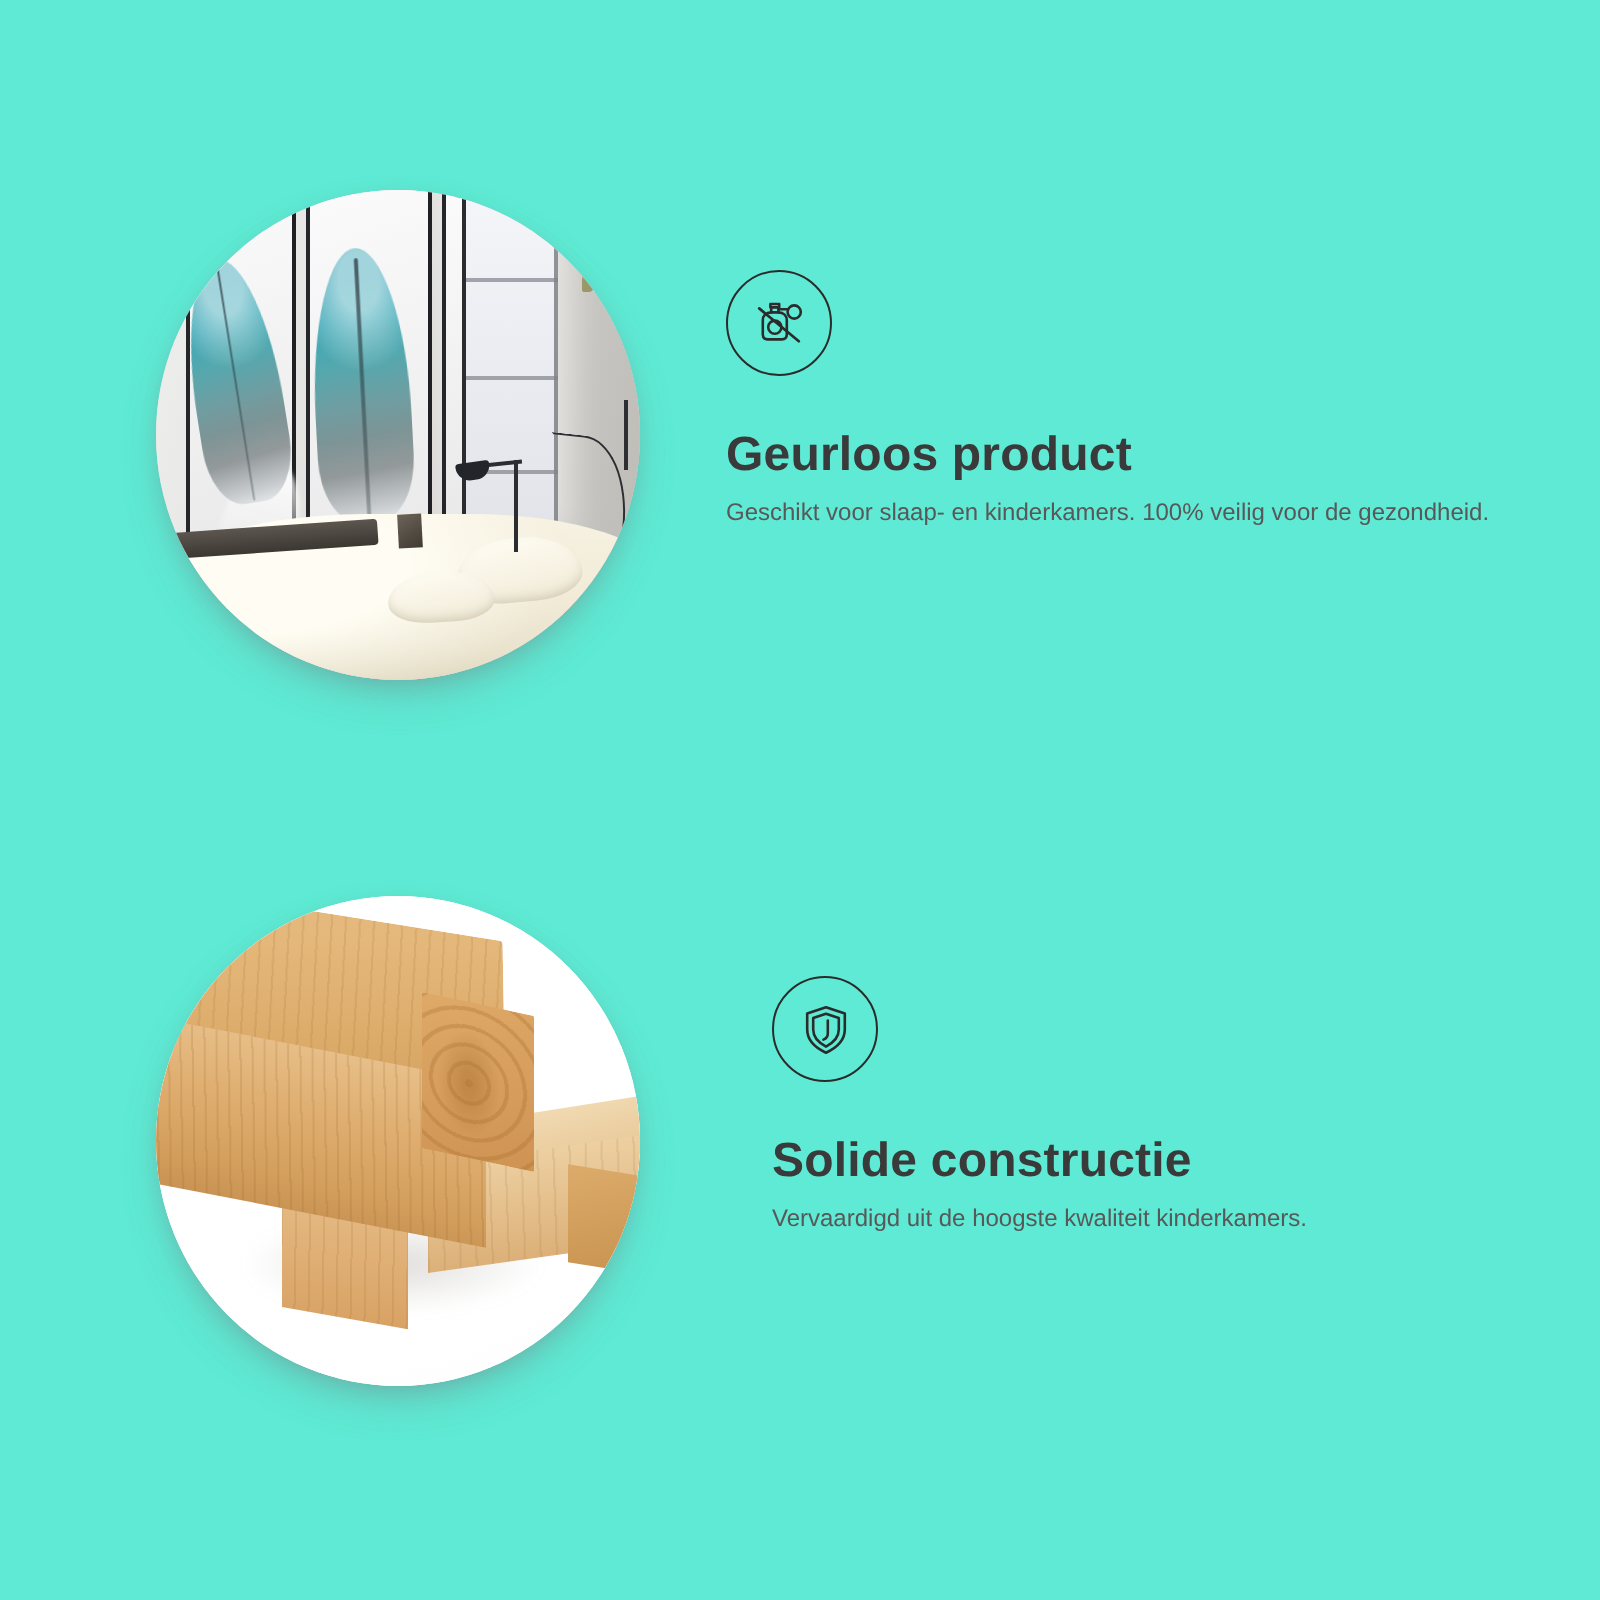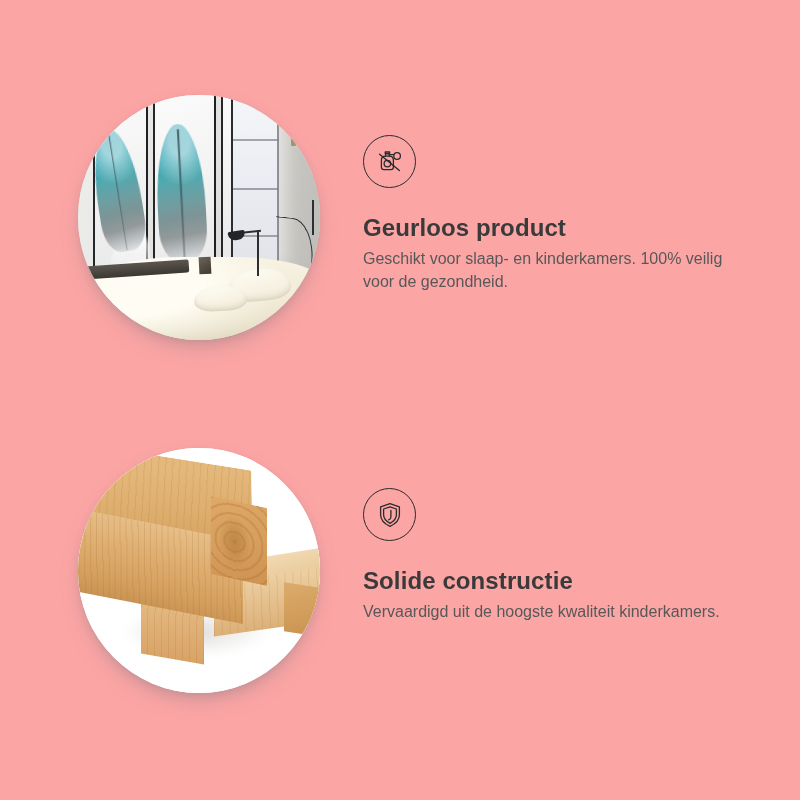--- a/index.html
+++ b/index.html
@@ -5,32 +5,32 @@
   * { margin:0; padding:0; box-sizing:border-box; }
   html, body {
     width:800px; height:800px;
     background:#f0f0f0;
     font-family:"Liberation Sans", sans-serif;
     overflow:hidden;
   }
   #page {
     position:relative;
     width:800px; height:800px;
-    background:#fca5a5;
+    background:#5eead4;
   }
 
   
   .feature {
     position:absolute;
     left:0; width:800px;
     display:flex;
     align-items:flex-start;
   }
   #feature-0 { top:95px; }
-  #feature-1 { top:448px; }
+  #feature-1 { top:448px;gap:23px; }
 
   
   .media-wrap {
     position:relative;
     width:242px; height:245px;
     margin-left:78px;
     flex:0 0 auto;
   }
   .media {
     position:absolute; inset:0;
@@ -266,21 +266,21 @@
   .icon-circle svg { display:block; }
   .f-title {
     font-size:24px;
     font-weight:600;
     color:#3a3a3a;
     letter-spacing:.1px;
     margin-bottom:6px;
     white-space:nowrap;
   }
   .f-desc {
-    font-size:16px;
+    font-size:12px;
     line-height:1.43;
     color:#585858;
     max-width:382px;
   }
 </style>
 </head>
 <body>
 
 <div id="page">
 

